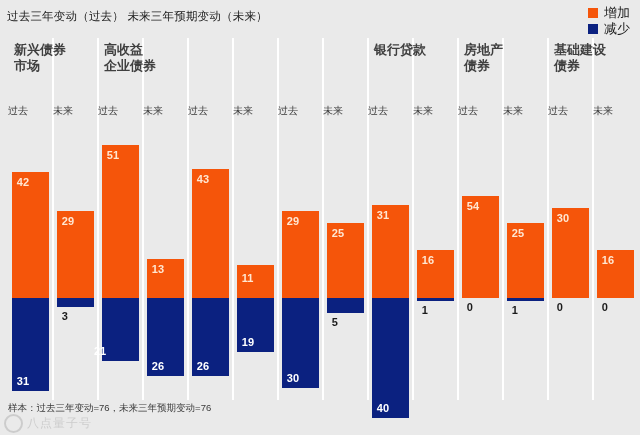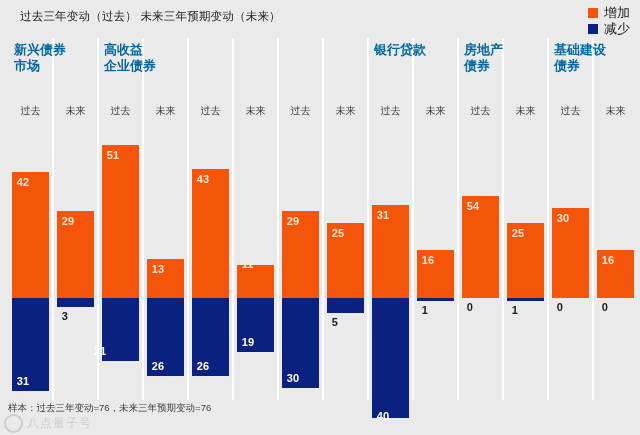--- a/index.html
+++ b/index.html
@@ -7,45 +7,45 @@
     width:640px;height:435px;
     background:#eaeaea;
     font-family:"Liberation Sans","DejaVu Sans",sans-serif;
     position:relative;overflow:hidden;
     -webkit-font-smoothing:antialiased;
   }
   #chart{position:absolute;inset:0;}
 
   
   .head-note{
-    position:absolute;left:20px;top:9px;
+    position:absolute;left:7px;top:9px;
     font-size:11.5px;color:#1b1b1b;letter-spacing:.2px;white-space:nowrap;
   }
   .legend{position:absolute;right:10px;top:6px;}
   .legend-row{display:flex;align-items:center;margin-bottom:3px;}
   .legend-swatch{width:10px;height:10px;margin-right:6px;display:block;}
   .legend-label{font-size:13px;color:#1b1b1b;line-height:1;}
 
   
   .plot{
     position:absolute;left:0;top:38px;width:640px;height:362px;
   }
   
   .vline{position:absolute;top:0;width:2px;background:#ffffff;height:362px;}
 
   
   .group-title{
     position:absolute;top:4px;
-    font-size:13px;font-weight:bold;color:#0369a1;line-height:1.25;
+    font-size:13px;font-weight:bold;color:#404040;line-height:1.25;
     white-space:pre-line;
   }
   
   .sub-label{
     position:absolute;top:66px;
-    font-size:10px;color:#3a3a3a;text-align:center;
+    font-size:10px;color:#3a3a3a;text-align:left;
   }
 
   
   .bar-pos{position:absolute;background:#f5550a;}
   .bar-neg{position:absolute;background:#0b2180;}
   .val{
     position:absolute;font-size:11px;font-weight:bold;white-space:nowrap;
   }
   .val-in-pos{color:#ffe7d2;}
   .val-in-neg{color:#ffffff;}
@@ -128,38 +128,38 @@
       <div class="val val-in-pos" style="left: 151.825px; top: 225px;">13</div>
       <div class="bar-neg" style="left: 146.825px; width: 37.35px; height: 78px; top: 260px;"></div>
       <div class="val val-in-neg" style="left: 151.825px; top: 322px;">26</div>
       <div class="sub-label" style="left: 188px; width: 45px;">过去</div>
       <div class="bar-pos" style="left: 191.825px; width: 37.35px; height: 129px; top: 131px;"></div>
       <div class="val val-in-pos" style="left: 196.825px; top: 135px;">43</div>
       <div class="bar-neg" style="left: 191.825px; width: 37.35px; height: 78px; top: 260px;"></div>
       <div class="val val-in-neg" style="left: 196.825px; top: 322px;">26</div>
       <div class="sub-label" style="left: 233px; width: 45px;">未来</div>
       <div class="bar-pos" style="left: 236.825px; width: 37.35px; height: 33px; top: 227px;"></div>
-      <div class="val val-in-pos" style="left: 241.825px; top: 220px;">11</div>
+      <div class="val val-in-pos" style="left: 241.825px; top: 234px;">11</div>
       <div class="bar-neg" style="left: 236.825px; width: 37.35px; height: 54px; top: 260px;"></div>
       <div class="val val-in-neg" style="left: 241.825px; top: 298px;">19</div>
       <div class="sub-label" style="left: 278px; width: 45px;">过去</div>
       <div class="bar-pos" style="left: 281.825px; width: 37.35px; height: 87px; top: 173px;"></div>
       <div class="val val-in-pos" style="left: 286.825px; top: 177px;">29</div>
       <div class="bar-neg" style="left: 281.825px; width: 37.35px; height: 90px; top: 260px;"></div>
       <div class="val val-in-neg" style="left: 286.825px; top: 334px;">30</div>
       <div class="sub-label" style="left: 323px; width: 45px;">未来</div>
       <div class="bar-pos" style="left: 326.825px; width: 37.35px; height: 75px; top: 185px;"></div>
       <div class="val val-in-pos" style="left: 331.825px; top: 189px;">25</div>
       <div class="bar-neg" style="left: 326.825px; width: 37.35px; height: 15px; top: 260px;"></div>
       <div class="val val-out" style="left: 331.825px; top: 278px;">5</div>
       <div class="sub-label" style="left: 368px; width: 45px;">过去</div>
       <div class="bar-pos" style="left: 371.825px; width: 37.35px; height: 93px; top: 167px;"></div>
       <div class="val val-in-pos" style="left: 376.825px; top: 171px;">31</div>
       <div class="bar-neg" style="left: 371.825px; width: 37.35px; height: 120px; top: 260px;"></div>
-      <div class="val val-in-neg" style="left: 376.825px; top: 364px; margin-top: 8px;">40</div>
+      <div class="val val-in-neg" style="left: 376.825px; top: 364px;">40</div>
       <div class="sub-label" style="left: 413px; width: 45px;">未来</div>
       <div class="bar-pos" style="left: 416.825px; width: 37.35px; height: 48px; top: 212px;"></div>
       <div class="val val-in-pos" style="left: 421.825px; top: 216px;">16</div>
       <div class="bar-neg" style="left: 416.825px; width: 37.35px; height: 3px; top: 260px;"></div>
       <div class="val val-out" style="left: 421.825px; top: 266px;">1</div>
       <div class="sub-label" style="left: 458px; width: 45px;">过去</div>
       <div class="bar-pos" style="left: 461.825px; width: 37.35px; height: 102px; top: 158px;"></div>
       <div class="val val-in-pos" style="left: 466.825px; top: 162px;">54</div>
       <div class="val val-out" style="left: 466.825px; top: 263px;">0</div>
       <div class="sub-label" style="left: 503px; width: 45px;">未来</div>

